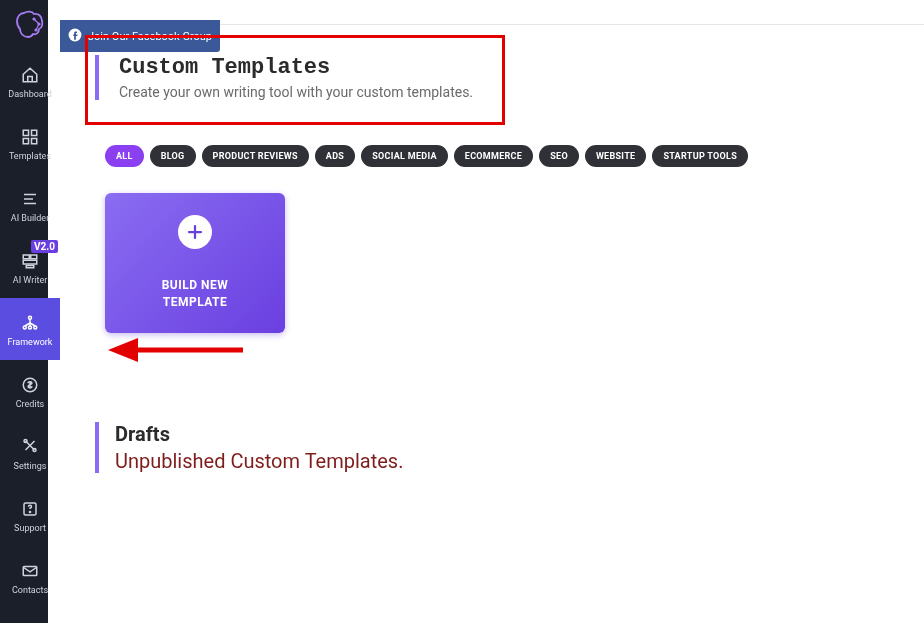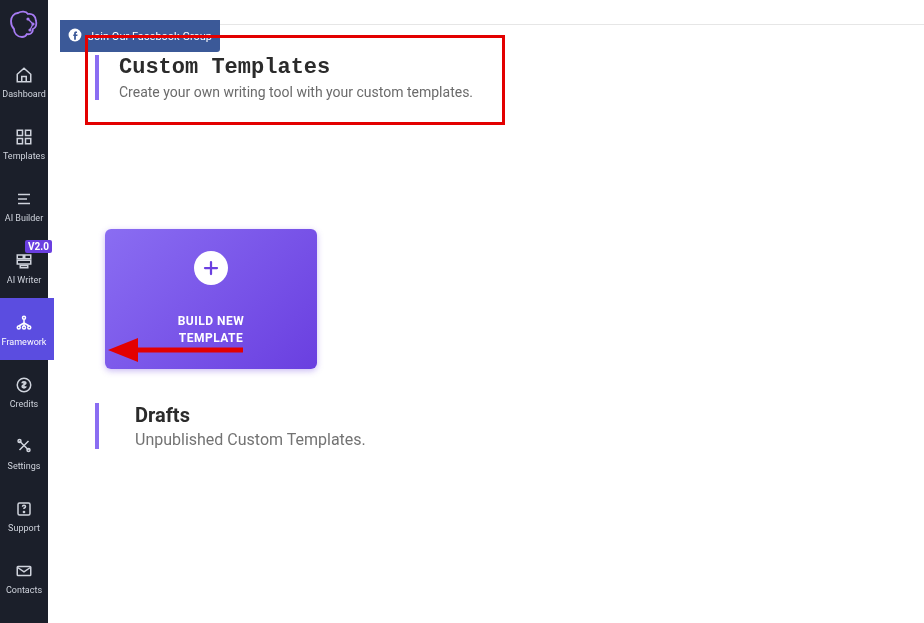--- a/index.html
+++ b/index.html
@@ -1,19 +1,19 @@
 <!DOCTYPE html>
 <html><head>
 <meta charset="utf-8">
 <style>
   * { margin: 0; padding: 0; box-sizing: border-box; }
   body { font-family: -apple-system, BlinkMacSystemFont, "Segoe UI", Roboto, Arial, sans-serif; background: #fff; width: 924px; height: 623px; overflow: hidden; position: relative; }
 
   
-  .sidebar { position: absolute; left: 0; top: 0; width: 48px; height: 623px; background: #1b1f2a; display: flex; flex-direction: column; align-items: center; z-index: 10; }
+  .sidebar { position: absolute; left: 0; top: 0; width: 48px; height: 623px; background: #1b1f2a; display: flex; flex-direction: column; z-index: 10; }
   .logo { width: 60px; height: 50px; display: flex; align-items: center; justify-content: center; }
   .nav-item { width: 60px; height: 62px; display: flex; flex-direction: column; align-items: center; justify-content: center; color: #cfd3dc; font-size: 9px; cursor: pointer; position: relative; gap:4px;}
   .nav-item.active { background: #5b4de0; color: #fff; }
   .nav-item .icon-wrap { width: 22px; height: 22px; display: flex; align-items: center; justify-content: center; color: #cfd3dc; }
   .nav-item.active .icon-wrap { color: #fff; }
   .nav-item .label { text-align: center; line-height: 1; }
   .badge { position: absolute; top: 4px; right: 2px; background: #6a3fe0; color: #fff; font-size: 10px; font-weight: bold; padding: 1px 3px; border-radius: 2px; }
 
   
   .top-banner { position: absolute; left: 60px; top: 0; height: 24px; background: #3b5998; color: #fff; font-size: 11px; display: flex; align-items: center; padding: 16px 8px; gap: 6px; z-index: 5; border-bottom-right-radius:3px;margin-top:20px;}
@@ -30,31 +30,31 @@
   .title-block { position: absolute; left: 35px; top: 30px; padding-left: 20px; border-left: 4px solid #8a6df2; }
   .title-block h1 { font-size: 22px; font-weight: 700; color: #2b2b2b; margin-bottom: 4px; font-family: Liberation Mono, monospace; }
   .title-block p { font-size: 14px; color: #6b6b6b; }
 
   
   .filters { position: absolute; left: 45px; top: 120px; display: flex; gap: 6px; flex-wrap: wrap; }
   .pill { background: #2f3136; color: #fff; font-size: 9px; font-weight: 700; padding: 6px 11px; border-radius: 12px; cursor: pointer; letter-spacing: 0.3px; }
   .pill.active { background: #8a3ff0; }
 
   
-  .build-card { position: absolute; left: 45px; top: 168px; width: 212px; height: 140px; background: linear-gradient(135deg, #8a6df2 0%, #6a3fe0 100%); border-radius: 6px; display: flex; flex-direction: column; align-items: center; justify-content: center; color: #fff; cursor: pointer; gap: 28px; box-shadow: 0 2px 6px rgba(106,63,224,0.35); margin-top: 36px; }
+  .build-card { position: absolute; left: 45px; top: 168px; width: 180px; height: 140px; background: linear-gradient(135deg, #8a6df2 0%, #6a3fe0 100%); border-radius: 6px; display: flex; flex-direction: column; align-items: center; justify-content: center; color: #fff; cursor: pointer; gap: 28px; box-shadow: 0 2px 6px rgba(106,63,224,0.35); }
   .plus-circle { width: 34px; height: 34px; background: #fff; border-radius: 50%; display: flex; align-items: center; justify-content: center; color: #6a3fe0; font-size: 22px; font-weight: bold; }
   .build-card .text { font-size: 12px; font-weight: 700; letter-spacing: 0.5px; text-align: center; line-height: 1.4; }
 
   
   .arrow-annot { position: absolute; left: 48px; top: 310px; width: 140px; height: 30px; pointer-events: none; z-index: 50; }
 
   
-  .drafts-block { position: absolute; left: 35px; top: 378px; padding-left: 36px; border-left: 4px solid #8a6df2; }
+  .drafts-block { position: absolute; left: 35px; top: 397px; padding-left: 16px; border-left: 4px solid #8a6df2; }
   .drafts-block h2 { font-size: 20px; font-weight: 700; color: #2b2b2b; margin-bottom: 3px; }
-  .drafts-block p { font-size: 16px; color: #737373; }
+  .drafts-block p { font-size: 20px; color: #7f1d1d; }
 </style>
 </head>
 <body>
 
 <div class="sidebar">
   <div class="logo">
     <svg width="36" height="36" viewBox="0 0 36 36" fill="none">
       <path d="M12 6 C8 6 5 10 5 14 C5 18 6 20 8 22 C8 26 11 30 16 30 C18 30 20 29 21 27 C24 28 27 26 27 22 C30 21 31 17 30 14 C30 9 26 6 22 7 C20 4 15 4 12 6 Z" stroke="#a77bf3" stroke-width="1.8"></path>
       <circle cx="22" cy="12" r="1.6" fill="#a77bf3"></circle>
       <circle cx="27" cy="17" r="1.6" fill="#a77bf3"></circle>
@@ -181,20 +181,31 @@
 
 <div class="main">
 
   <div class="highlight-box"></div>
 
   <div class="title-block">
     <h1>Custom Templates</h1>
     <p>Create your own writing tool with your custom templates.</p>
   </div>
 
+  <div class="filters">
+    <span class="pill active">ALL</span>
+    <span class="pill">BLOG</span>
+    <span class="pill">PRODUCT REVIEWS</span>
+    <span class="pill">ADS</span>
+    <span class="pill">SOCIAL MEDIA</span>
+    <span class="pill">ECOMMERCE</span>
+    <span class="pill">SEO</span>
+    <span class="pill">WEBSITE</span>
+    <span class="pill">STARTUP TOOLS</span>
+  </div>
 
   <div class="build-card">
     <div class="plus-circle">
       <svg width="18" height="18" viewBox="0 0 24 24">
           <path d="M12 4v16M4 12h16" stroke="#6a3fe0" stroke-width="3" stroke-linecap="round"></path>
         </svg>
     </div>
     <div class="text">
       <span>BUILD NEW</span><br><span>TEMPLATE</span>
     </div>

